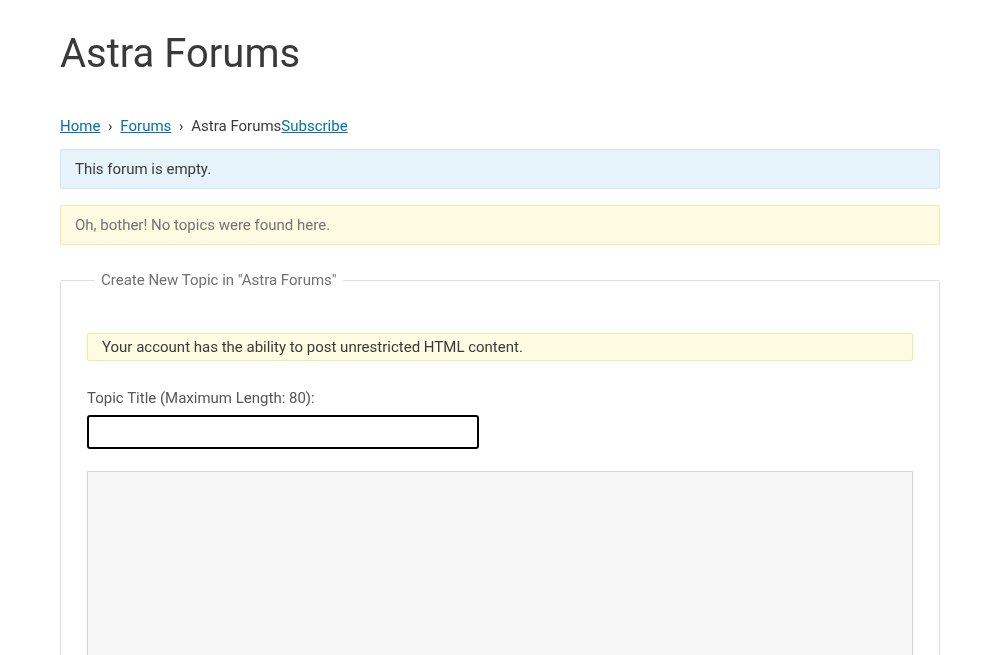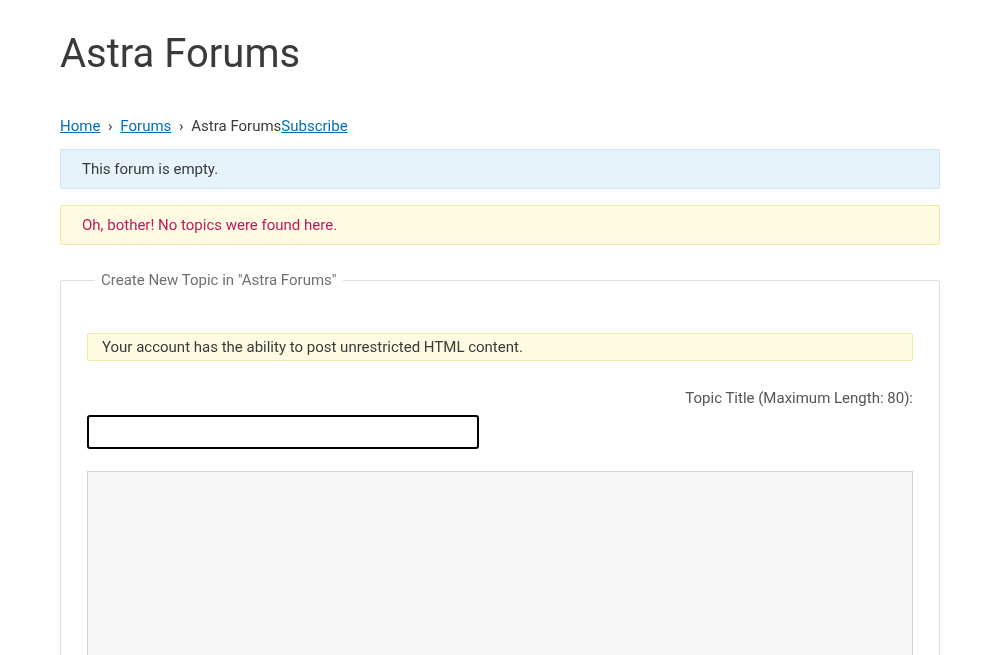--- a/index.html
+++ b/index.html
@@ -42,34 +42,34 @@
     }
     .breadcrumbs .current {
       color: #3a3a3a;
     }
     .subscribe-link {
       color: #0170b9;
       text-decoration: underline;
       font-size: 15px;
     }
     .notice {
-      padding: 10px 21px;
+      padding: 10px 14px;
       border-radius: 2px;
       font-size: 15px;
       margin-bottom: 16px;
     }
     .notice-info {
       background: #e6f3fb;
       border: 1px solid #cde7f5;
       color: #3a3a3a;
     }
     .notice-warn {
       background: #fffbe3;
       border: 1px solid #f3e9a3;
-      color: #be185d;
+      color: #737373;
     }
     fieldset.new-topic {
       border: 1px solid #e0e0e0;
       border-radius: 2px;
       margin-top: 26px;
       padding: 44px 26px 26px 26px;
       position: relative;
     }
     fieldset.new-topic legend {
       font-size: 15px;
@@ -83,21 +83,20 @@
       padding: 4px 14px;
       font-size: 15px;
       border-radius: 2px;
       margin-bottom: 28px;
     }
     .field-label {
       font-size: 15px;
       color: #555;
       margin-bottom: 8px;
       display: block;
-      text-align: right;
     }
     .topic-title-input {
       width: 392px;
       height: 34px;
       border: 2px solid #000;
       border-radius: 3px;
       padding: 4px 6px;
       font-size: 15px;
       outline: none;
     }

